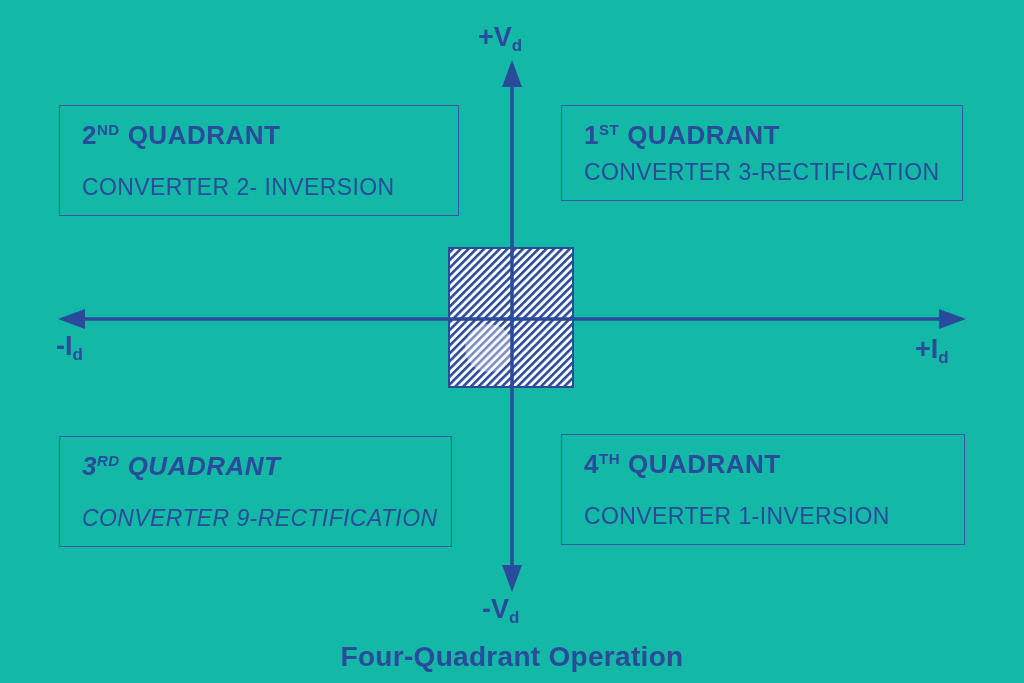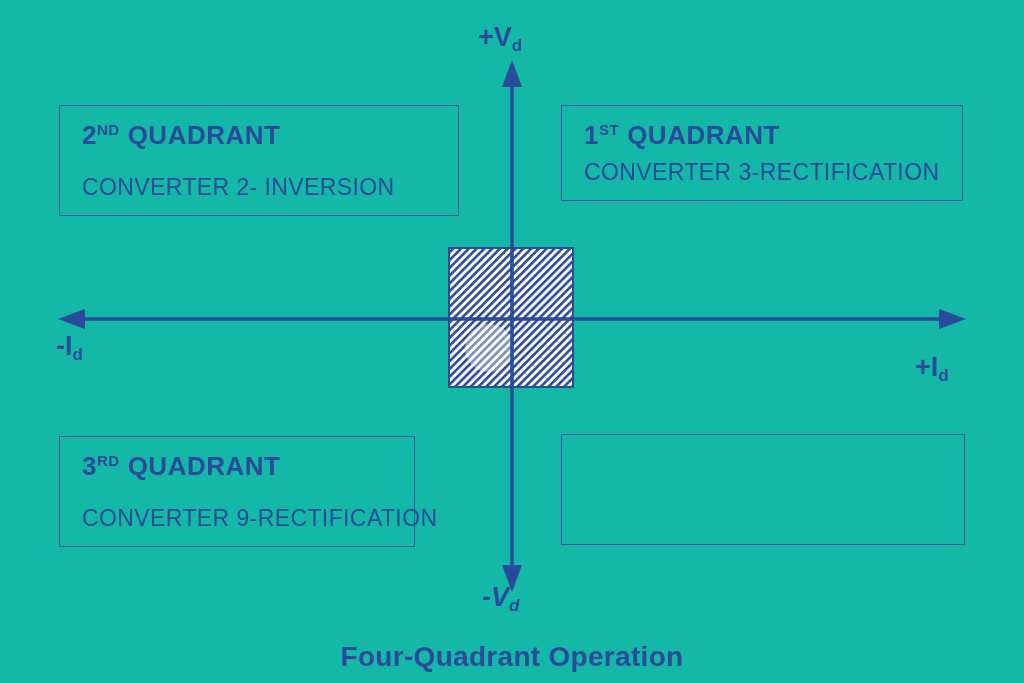--- a/index.html
+++ b/index.html
@@ -28,21 +28,21 @@
     border: 1.6px solid #3d55a5;
     box-sizing: border-box;
     display: flex;
     flex-direction: column;
     justify-content: space-between;
     padding: 16px 6px 16px 22px;
     background: transparent;
   }
   .qbox-q2 { left: 59px;  top: 105px; width: 400px; height: 111px; }
   .qbox-q1 { left: 561px; top: 105px; width: 402px; height: 96px; }
-  .qbox-q3 { left: 59px;  top: 436px; width: 356px; height: 111px; }
+  .qbox-q3 { left: 59px;  top: 436px; width: 393px; height: 111px; font-style: italic; }
   .qbox-q4 { left: 561px; top: 434px; width: 404px; height: 111px; }
   .q-head {
     font-size: 26px;
     font-weight: 700;
     letter-spacing: 0.5px;
     line-height: 1;
     white-space: nowrap;
   }
   .q-head sup {
     font-size: 15px;
@@ -64,23 +64,23 @@
     font-size: 27px;
     line-height: 1;
     white-space: nowrap;
   }
   .axis-label sub {
     font-size: 17px;
     font-weight: 700;
     vertical-align: -5px;
   }
   .axis-label-top    { left: 478px; top: 24px; }
-  .axis-label-bottom { left: 482px; top: 584px; font-style: italic; }
+  .axis-label-bottom { left: 482px; top: 596px; }
   .axis-label-left   { left: 56px;  top: 333px; }
-  .axis-label-right  { left: 915px; top: 336px; margin-top: 18px; }
+  .axis-label-right  { left: 915px; top: 336px; }
   .caption {
     position: absolute;
     left: 0;
     top: 641px;
     width: 1024px;
     text-align: center;
     font-size: 28px;
     font-weight: 700;
     letter-spacing: 0.3px;
   }
@@ -139,17 +139,21 @@
   </div>
 
   <div class="qbox qbox-q3">
     <div class="q-head">
       <span>3</span><sup>RD</sup><span class="q-title">QUADRANT</span>
     </div>
     <div class="q-desc">CONVERTER 9-RECTIFICATION</div>
   </div>
 
   <div class="qbox qbox-q4">
+    <div class="q-head">
+      <span>4</span><sup>TH</sup><span class="q-title">QUADRANT</span>
+    </div>
+    <div class="q-desc">CONVERTER 1-INVERSION</div>
   </div>
 
   <div class="caption">Four-Quadrant Operation</div>
 
 </div>
 
 </body></html>

